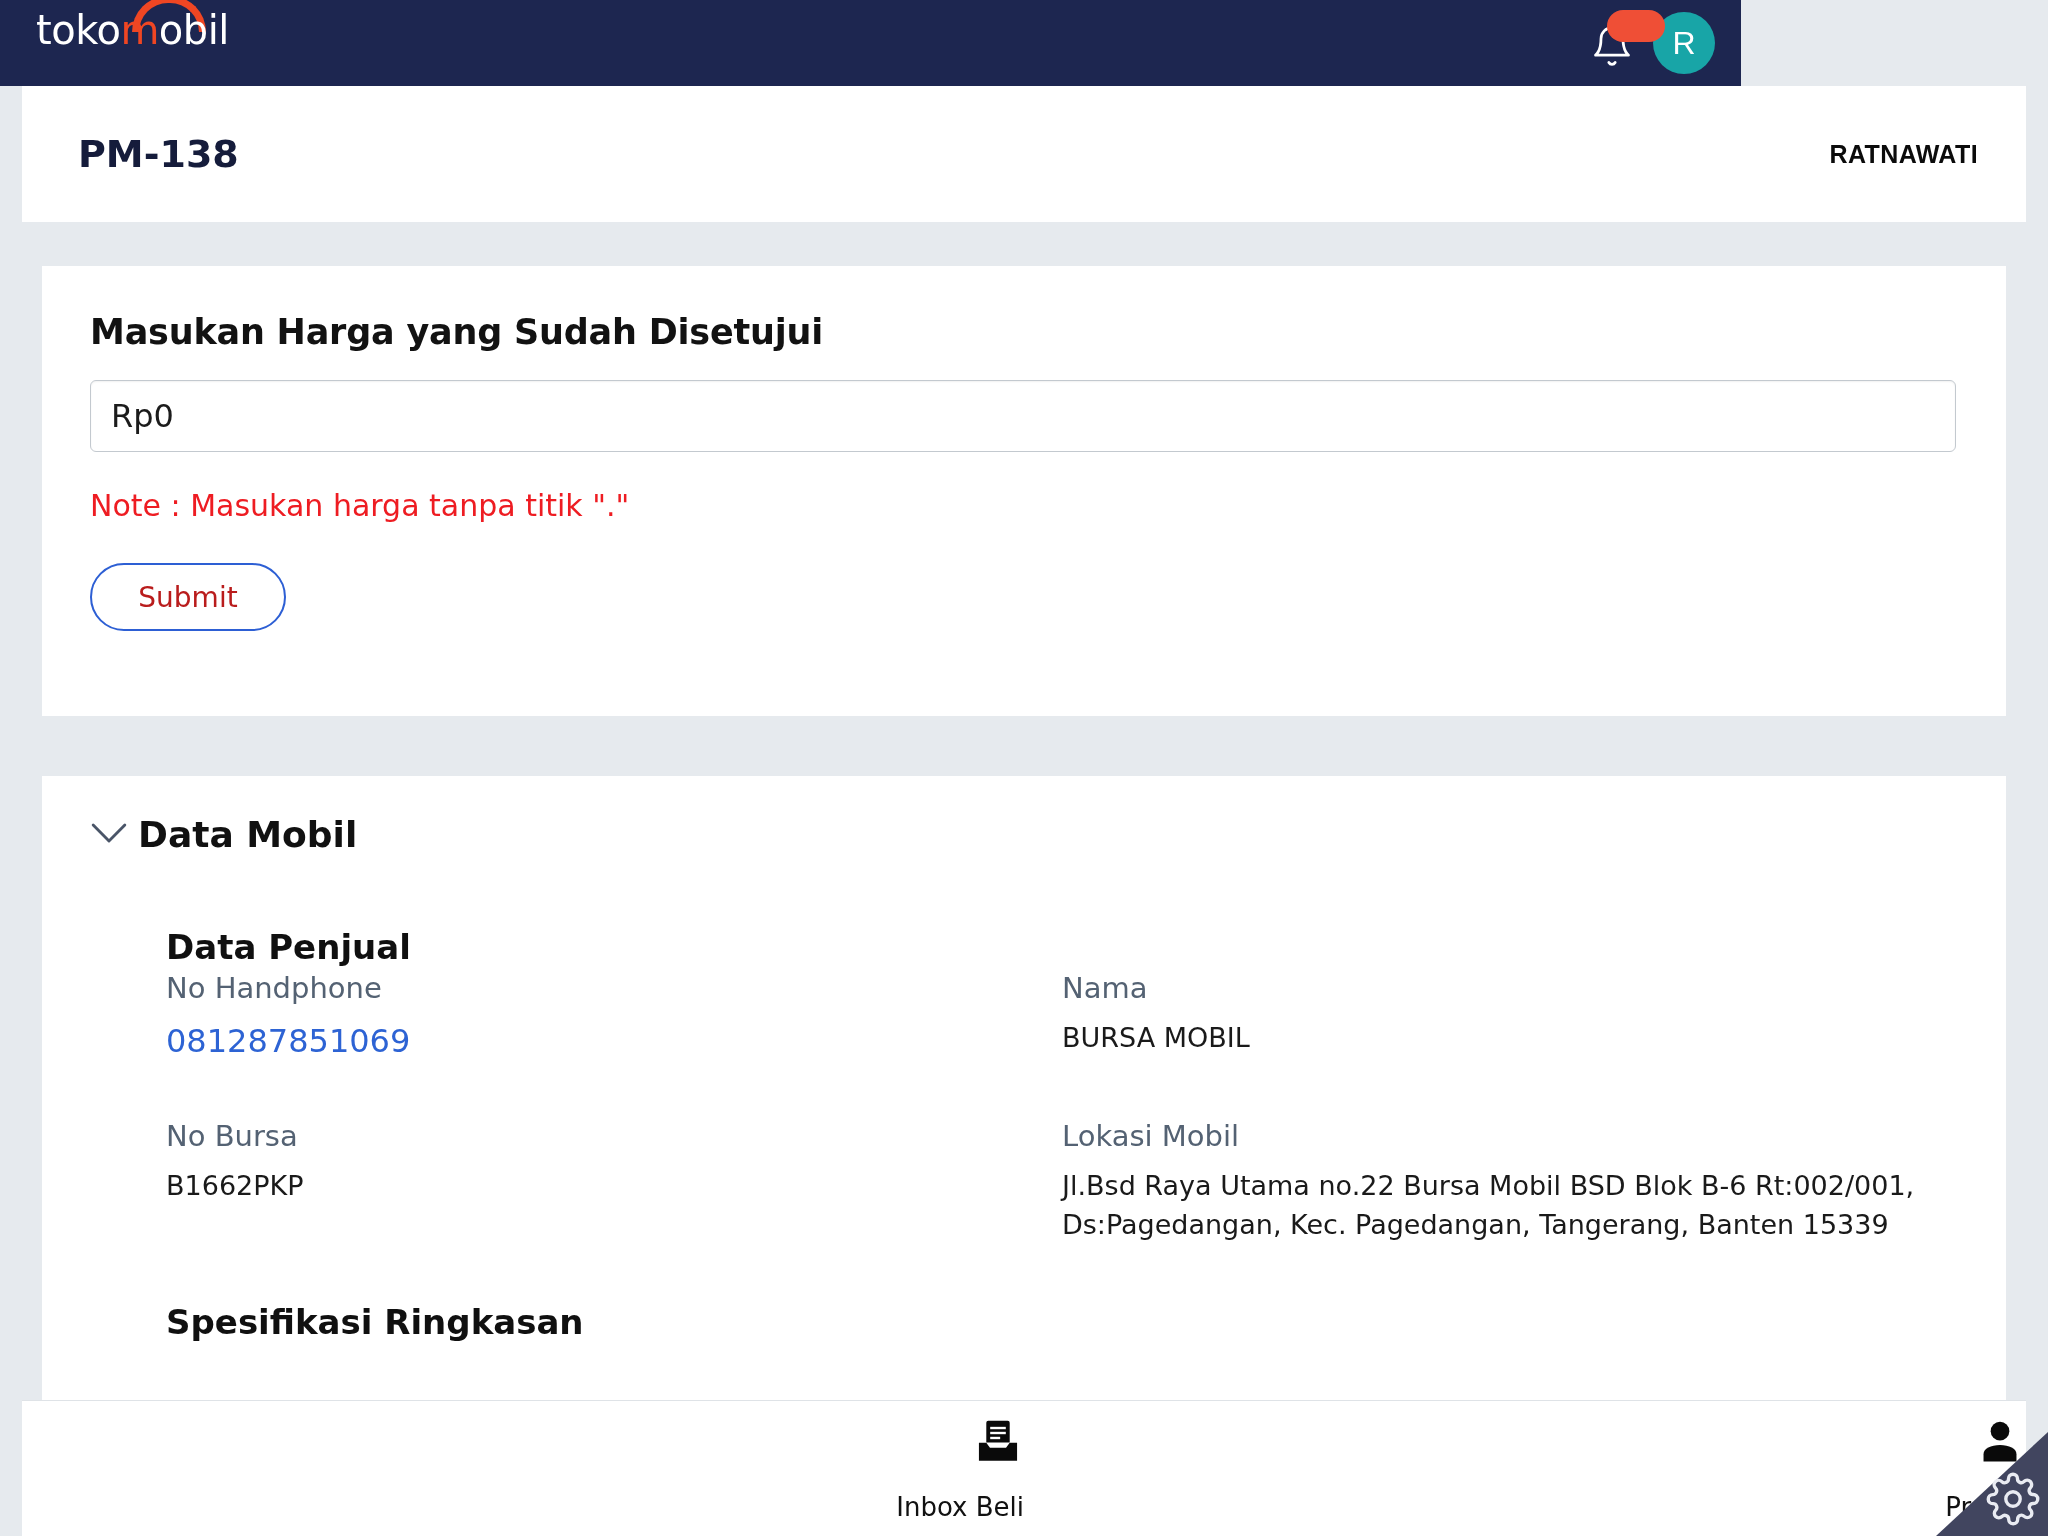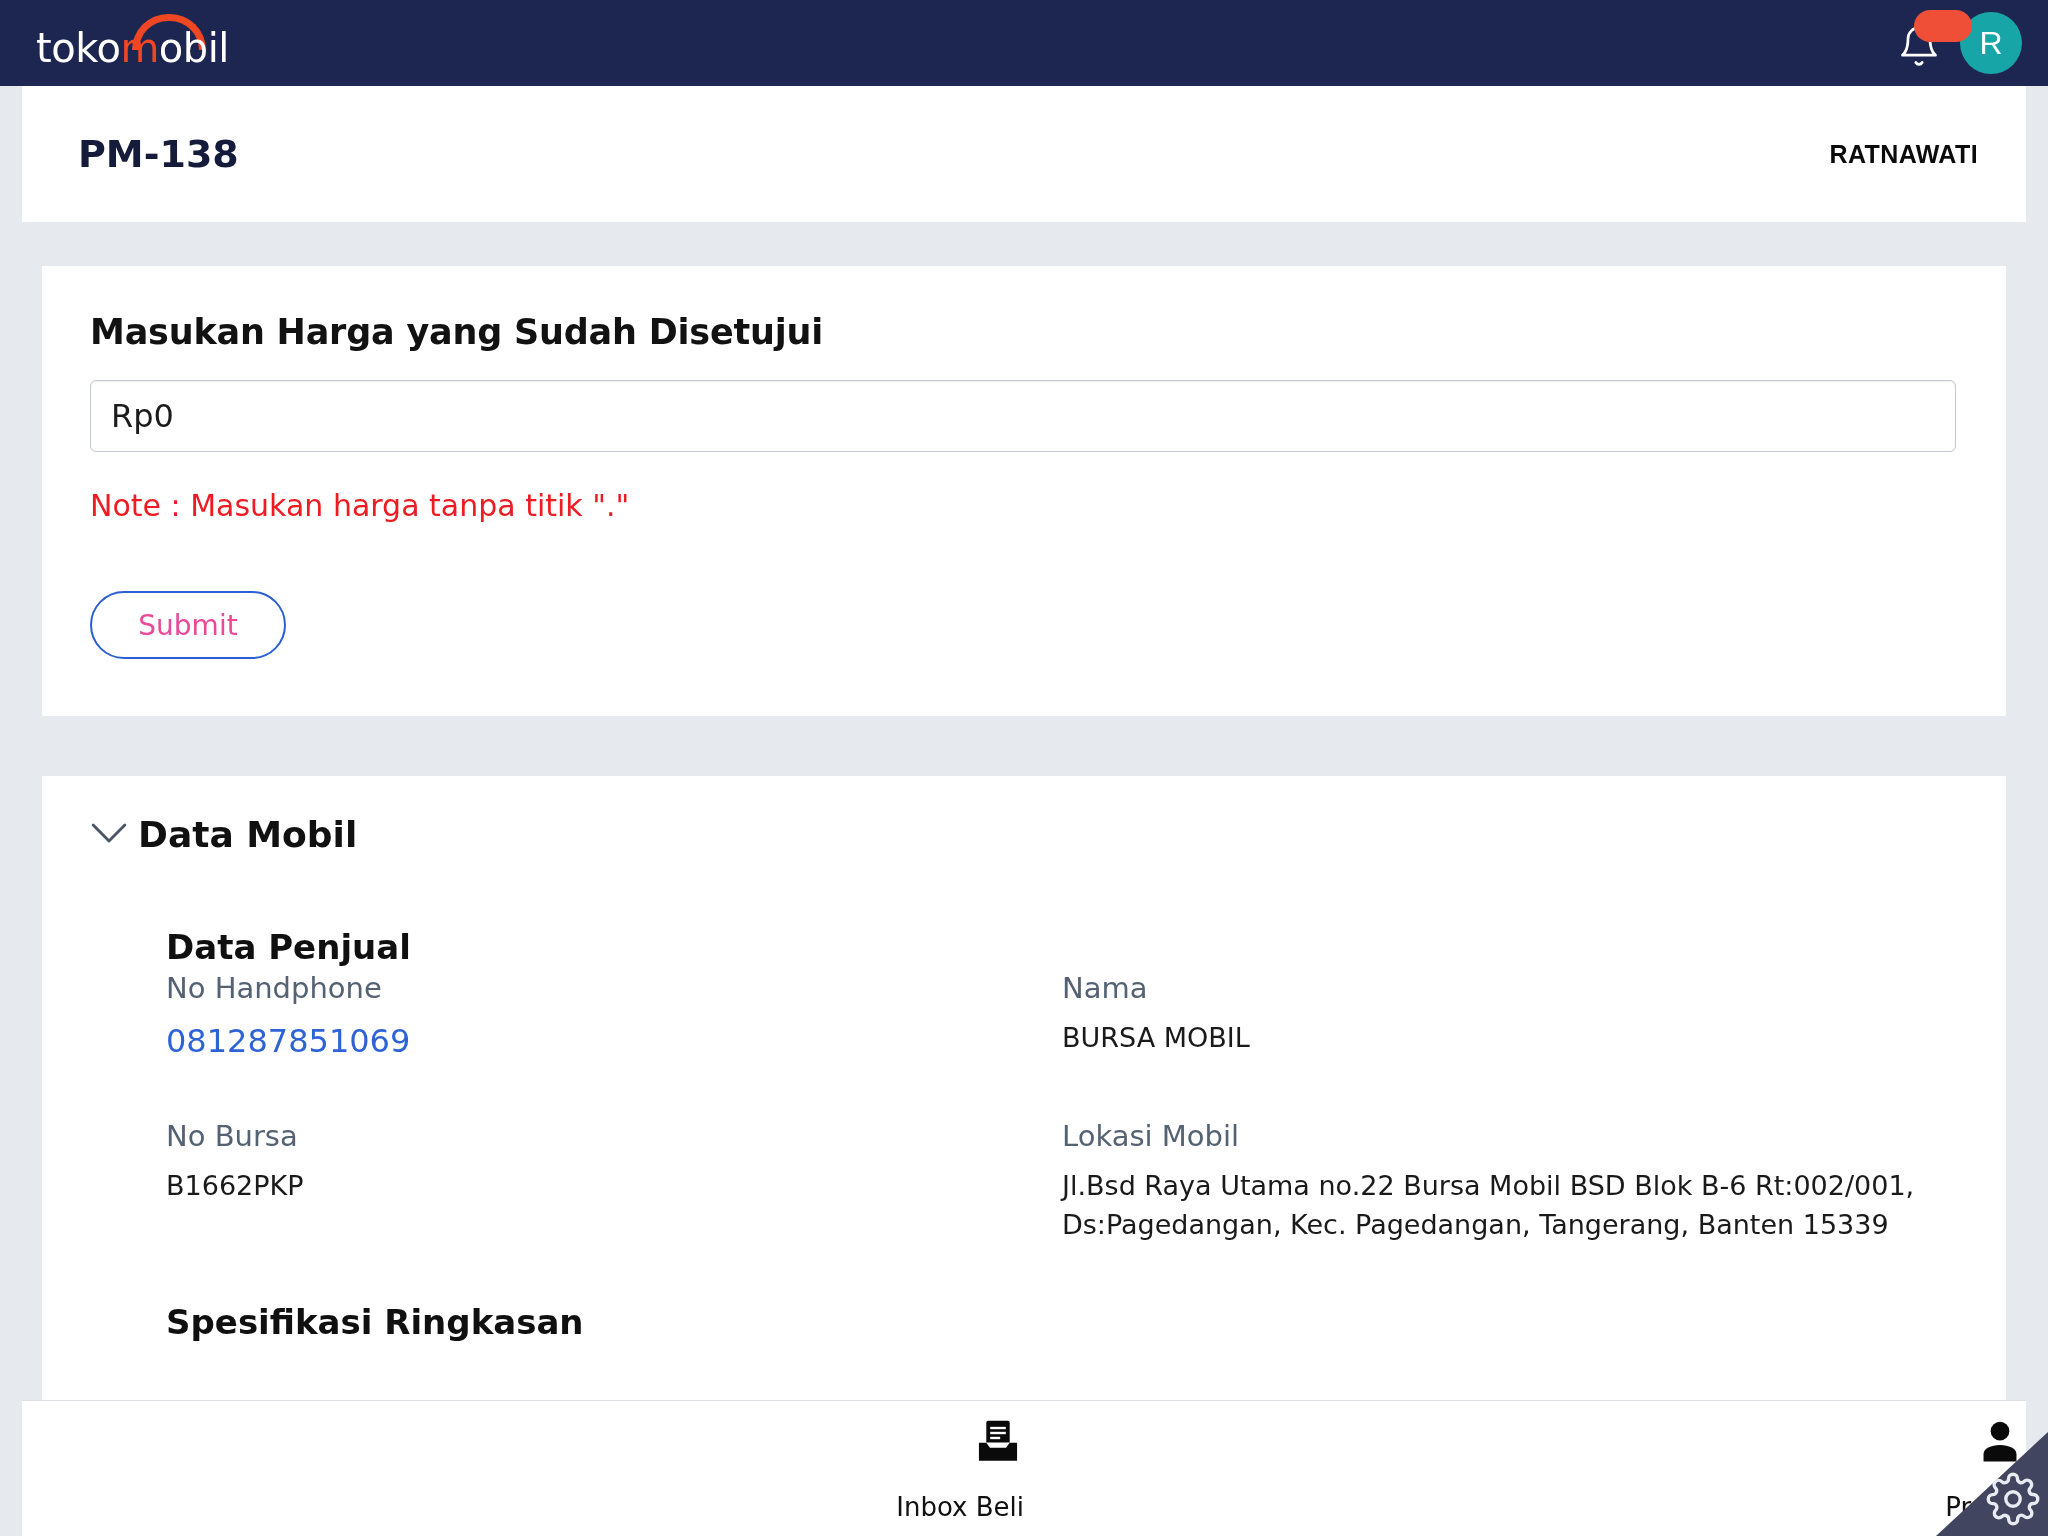--- a/index.html
+++ b/index.html
@@ -6,23 +6,23 @@
   html, body {
     width: 2048px; height: 1536px;
     background: #e6eaee;
     font-family: "Liberation Sans", sans-serif;
     overflow: hidden;
   }
   .app { position: relative; width: 2048px; height: 1536px; background: #e6eaee; }
 
   
   .navbar {
-    position: absolute; top: 0; left: 0; width: 2048px; height: 86px;
+    position: absolute; top: 0; left: 0; width: 1741px; height: 86px;
     background: #1d2650;
-    display: flex; align-items: center; justify-content: space-between;
+    display: flex; justify-content: space-between;
     padding: 0 26px 0 36px;
   }
   .logo-wrap { position: relative; display: inline-block; padding-top: 10px; }
   .logo-text {
     font-size: 40px; letter-spacing: -0.5px; color: #ffffff;
     font-family: "DejaVu Sans", sans-serif; font-weight: 400;
     position: relative; z-index: 2; line-height: 1;
   }
   .logo-text .m { color: #ef4623; }
   .logo-arc {
@@ -77,23 +77,23 @@
     background: #ffffff; color: #1b1b1b; font-size: 32px;
     padding: 0 20px; font-family: "DejaVu Sans", sans-serif;
     box-shadow: inset 0 1px 2px rgba(0,0,0,0.06);
     outline: none;
   }
   .note {
     margin-top: 36px; font-size: 30px; color: #ee1c22;
     font-family: "DejaVu Sans", sans-serif;
   }
   .submit-btn {
-    margin-top: 68px; width: 196px; height: 68px;
+    margin-top: 40px; width: 196px; height: 68px;
     border: 2px solid #2d5fd4; border-radius: 40px;
-    background: #ffffff; color: #ec4899; font-size: 28px;
+    background: #ffffff; color: #b91c1c; font-size: 28px;
     font-family: "DejaVu Sans", sans-serif; cursor: pointer;
   }
 
   
   .card-data { top: 776px; height: 640px; padding: 38px 48px 0 48px; overflow: hidden; }
   .section-head { display: flex; align-items: center; gap: 10px; }
   .chev { display: inline-block; }
   .section-title {
     font-size: 36px; font-weight: bold; color: #111111;
     font-family: "DejaVu Sans", sans-serif;

